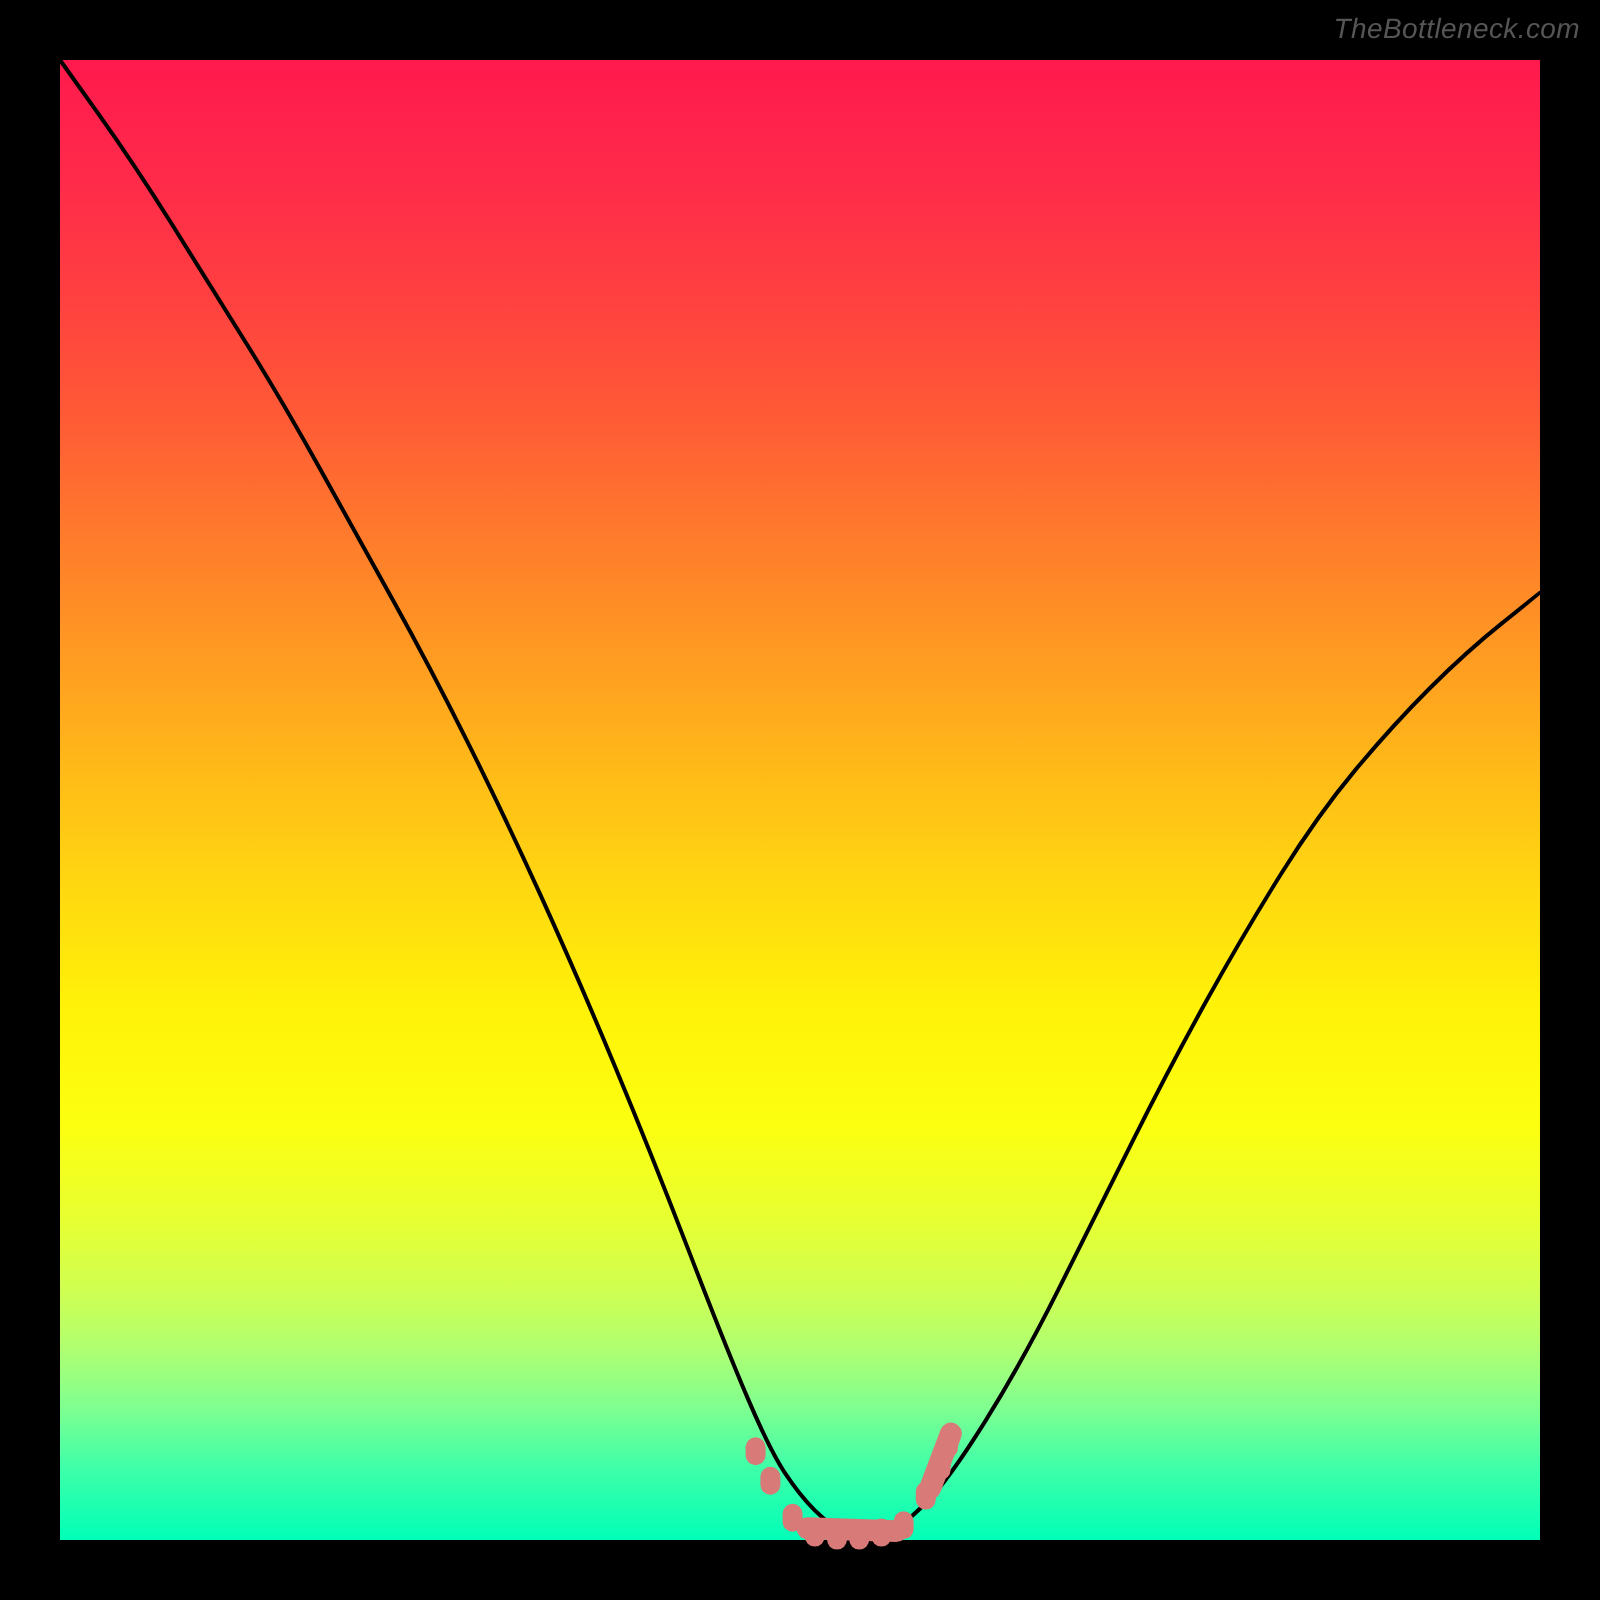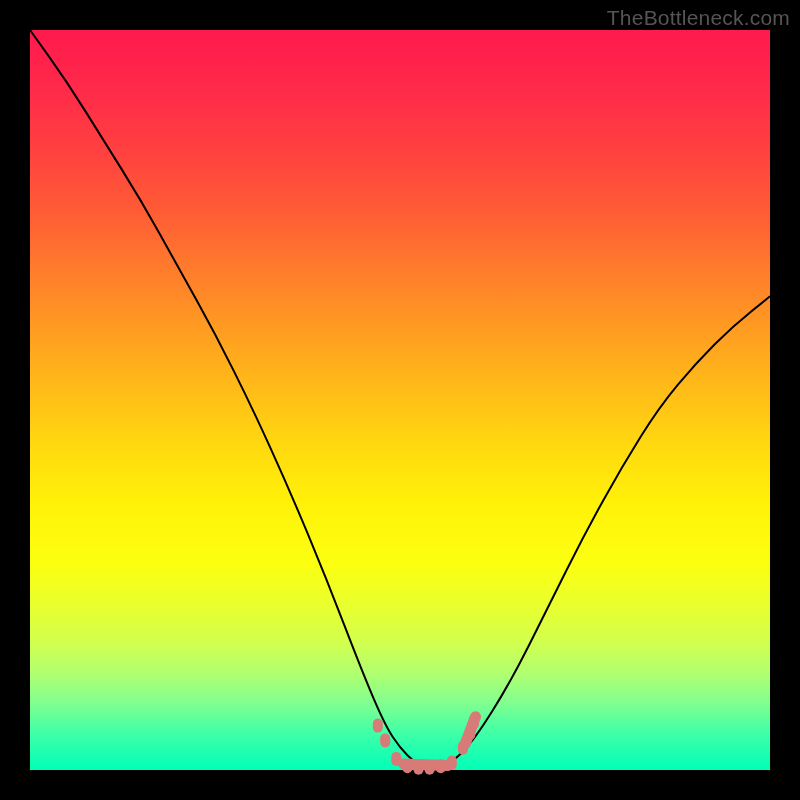--- a/index.html
+++ b/index.html
@@ -39,24 +39,25 @@
       #b0ff70 87%,
       #80ff90 91%,
       #40ffa8 95%,
       #00ffb8 100%);
   }
   .watermark {
     position: absolute;
     top: 6px;
     right: 10px;
     color: #555;
-    font-size: 21px;
+    font-size: 14px;
     font-weight: 500;
     letter-spacing: 0.2px;
     user-select: none;
+    font-style: italic;
   }
   svg.curve {
     position: absolute;
     left: 0;
     top: 0;
     width: 740px;
     height: 740px;
     overflow: visible;
   }
   .curve-path {

